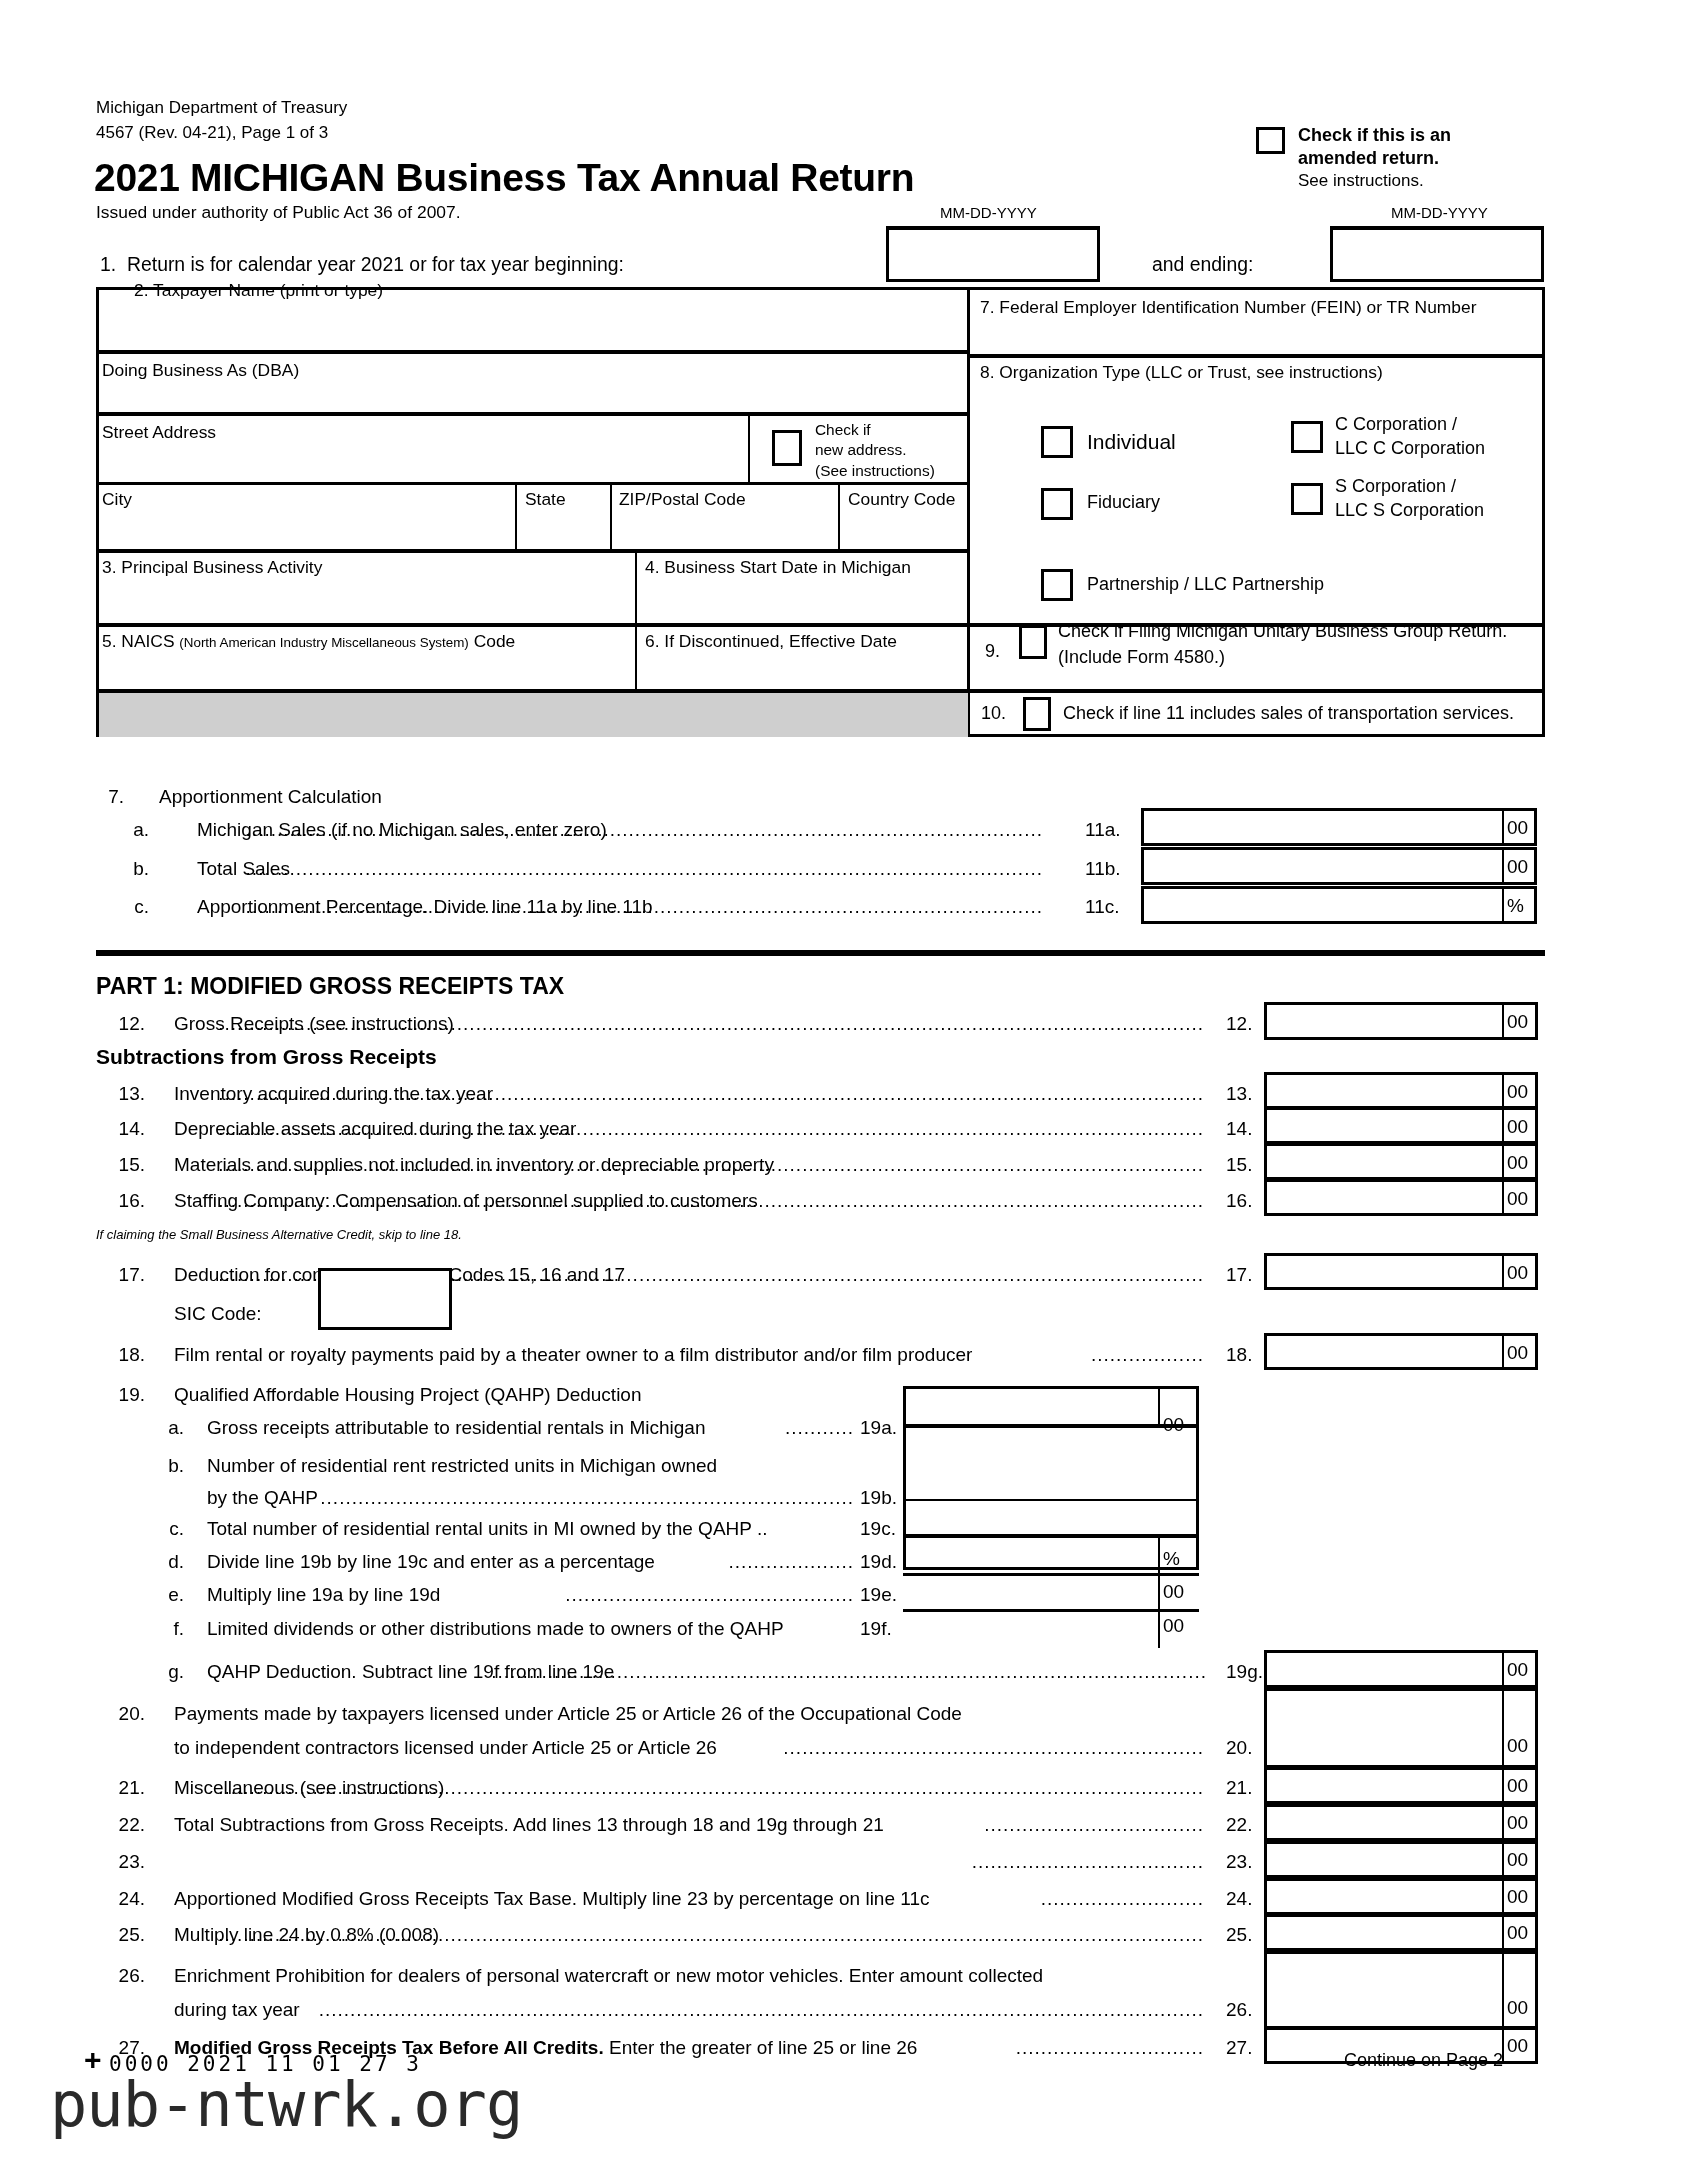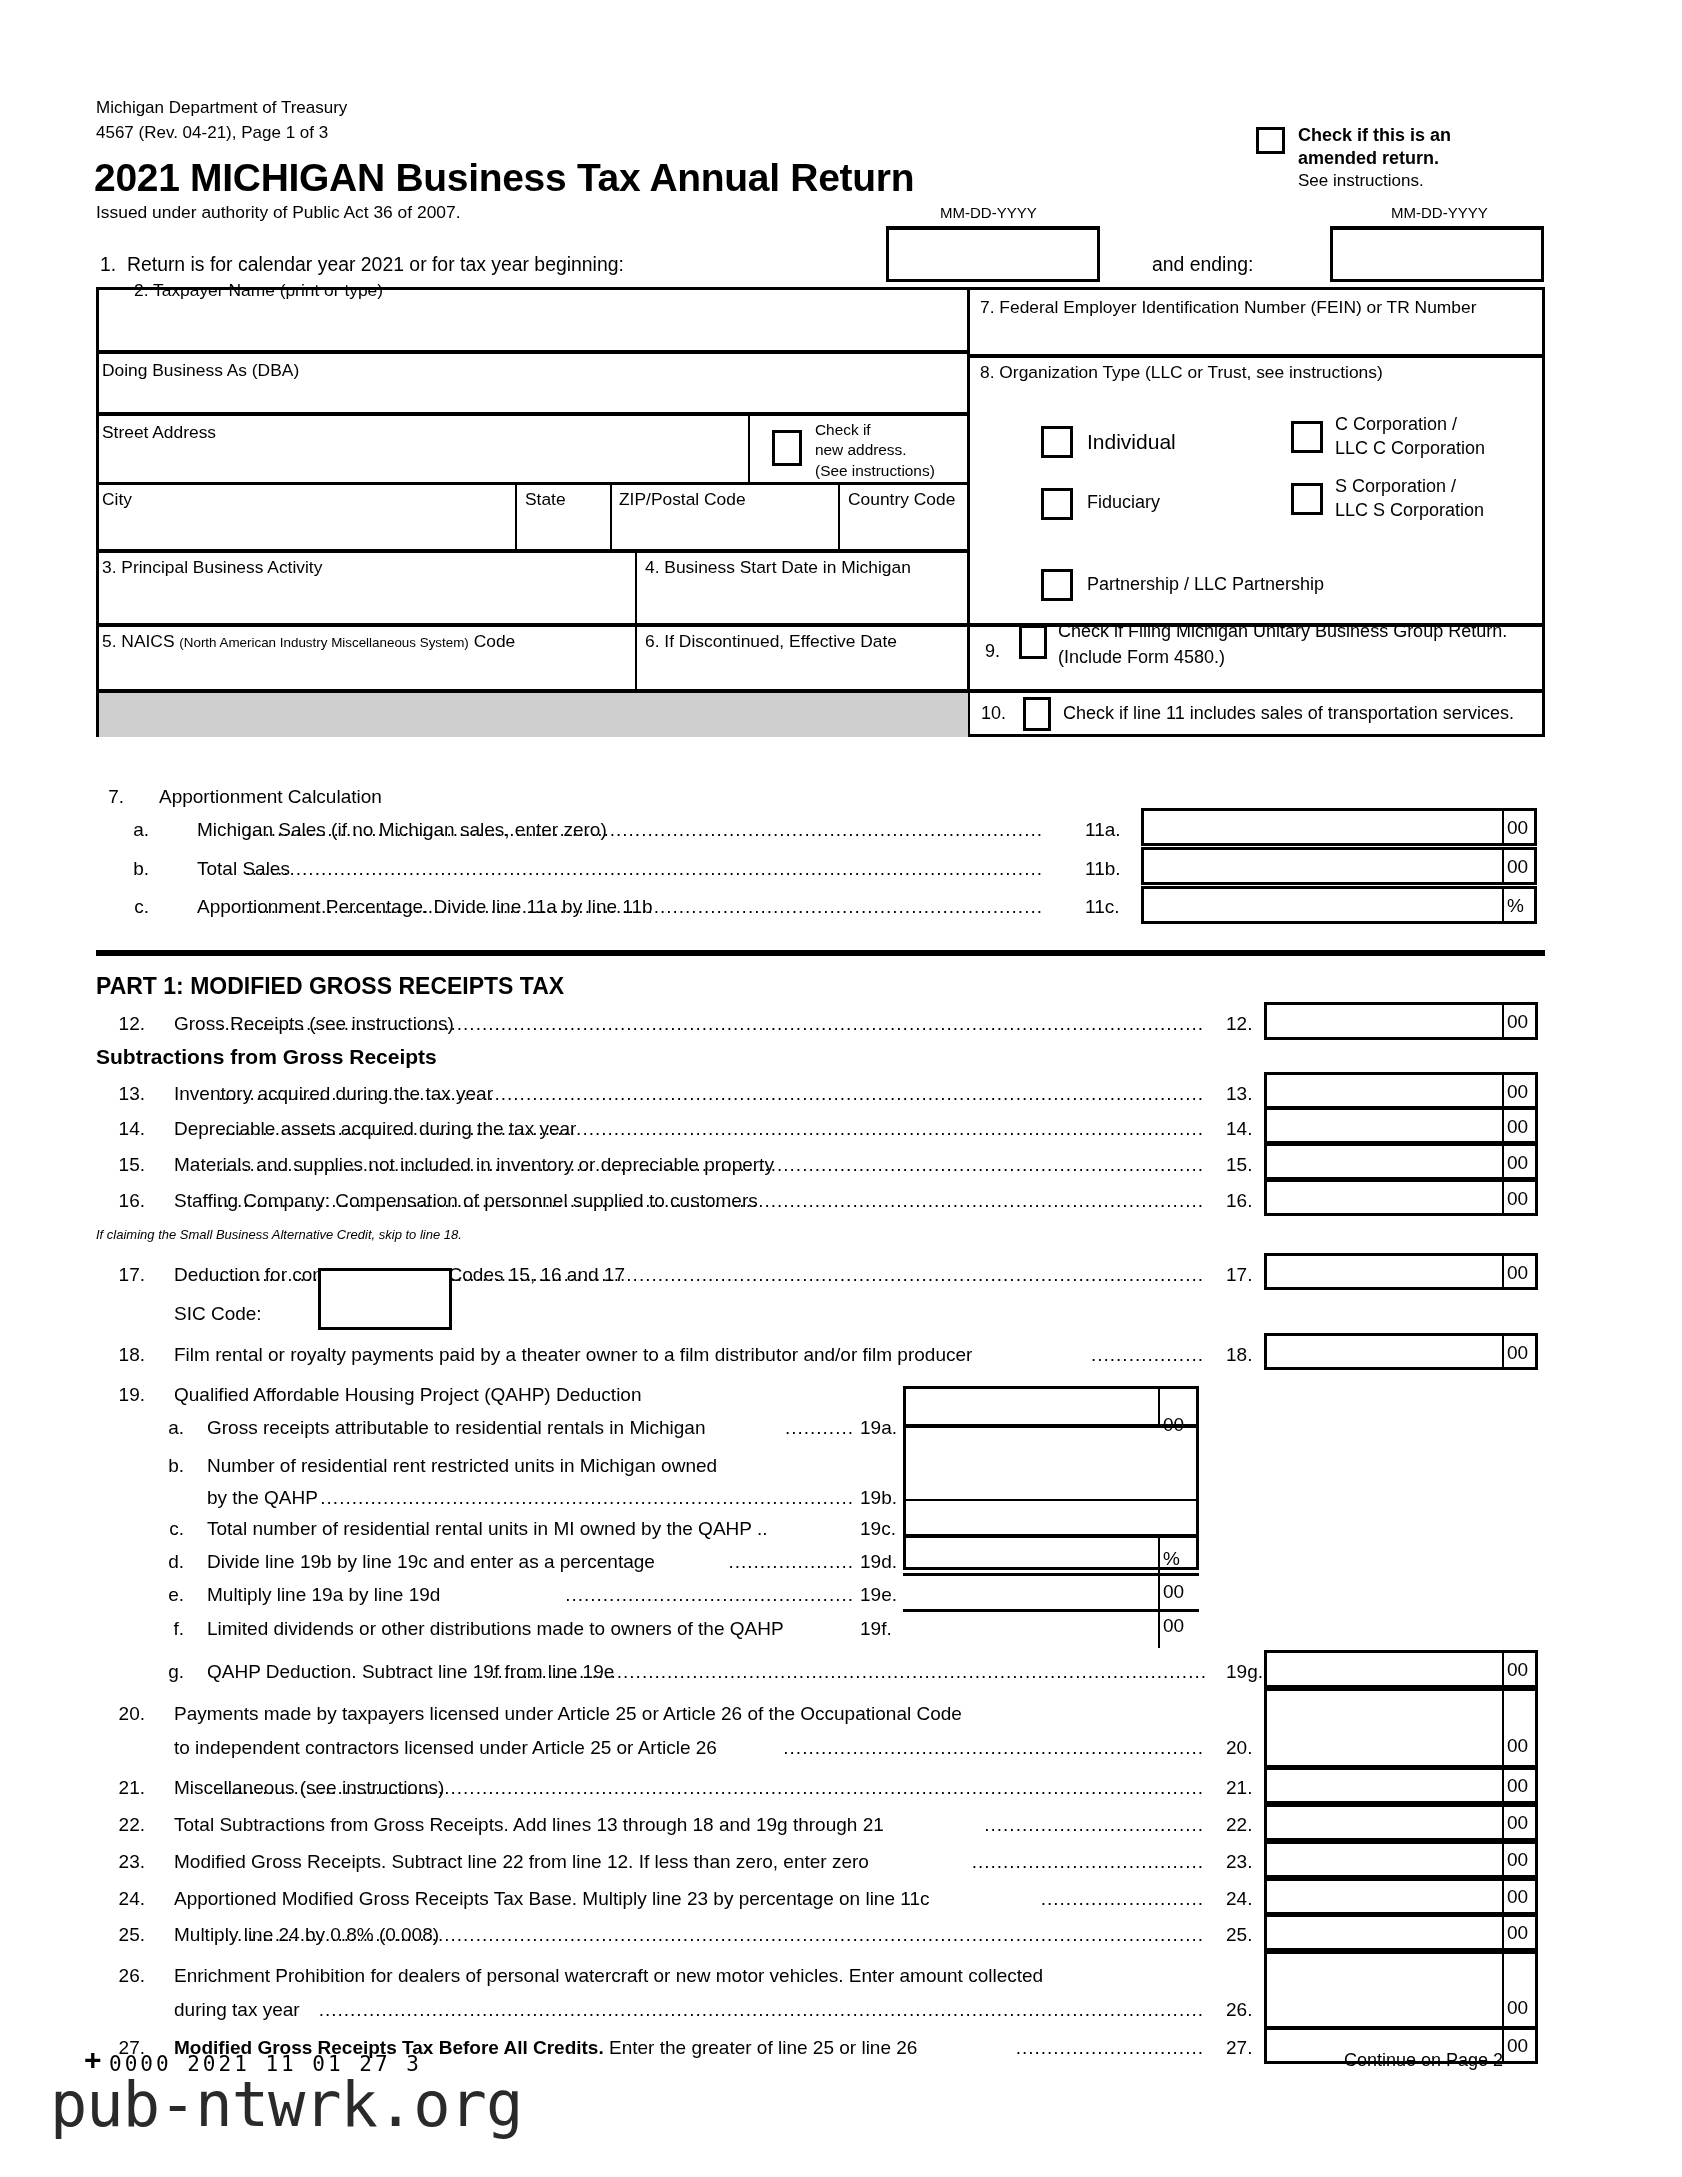--- a/index.html
+++ b/index.html
@@ -358,21 +358,20 @@
 
   <div class="lnum" style="left:103px; top:1814px; width:42px;">22.</div>
   <div class="ltxt" style="left:174px; top:1814px;">Total Subtractions from Gross Receipts. Add lines 13 through 18 and 19g through 21</div>
   <div class="leader" style="left:174px; top:1814px; width:1030px; text-align:right;">...................................</div>
   <div class="rnum" style="left:1226px; top:1814px;">22.</div>
   <div class="amtbox" style="left:1264px; top:1804px; width:274px; height:37px;"></div>
   <div class="vline" style="left:1502px; top:1804px; width:2px; height:37px;"></div>
   <div class="amtsuf" style="left:1507px; top:1813px;">00</div>
 
   <div class="lnum" style="left:103px; top:1851px; width:42px;">23.</div>
-  <div class="ltxt" style="left:174px; top:1851px;">Modified Gross Receipts. Subtract line 22 from line 12. If less than zero, enter zero</div>
   <div class="leader" style="left:174px; top:1851px; width:1030px; text-align:right;">.....................................</div>
   <div class="rnum" style="left:1226px; top:1851px;">23.</div>
   <div class="amtbox" style="left:1264px; top:1841px; width:274px; height:37px;"></div>
   <div class="vline" style="left:1502px; top:1841px; width:2px; height:37px;"></div>
   <div class="amtsuf" style="left:1507px; top:1850px;">00</div>
 
   <div class="lnum" style="left:103px; top:1888px; width:42px;">24.</div>
   <div class="ltxt" style="left:174px; top:1888px;">Apportioned Modified Gross Receipts Tax Base. Multiply line 23 by percentage on line 11c</div>
   <div class="leader" style="left:174px; top:1888px; width:1030px; text-align:right;">..........................</div>
   <div class="rnum" style="left:1226px; top:1888px;">24.</div>

